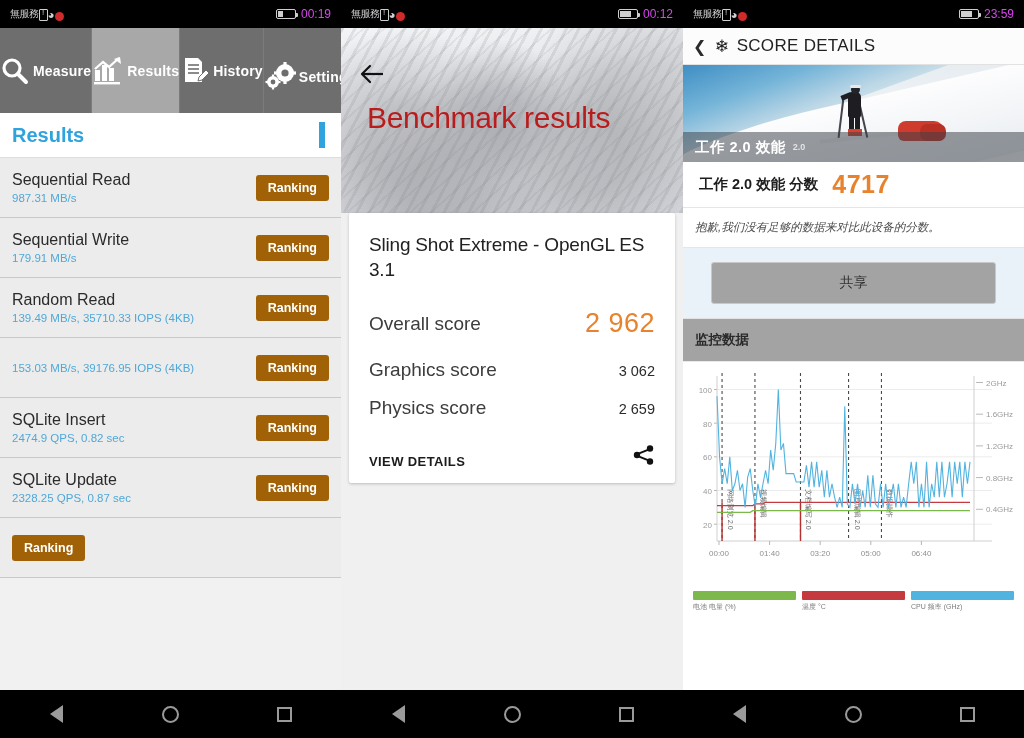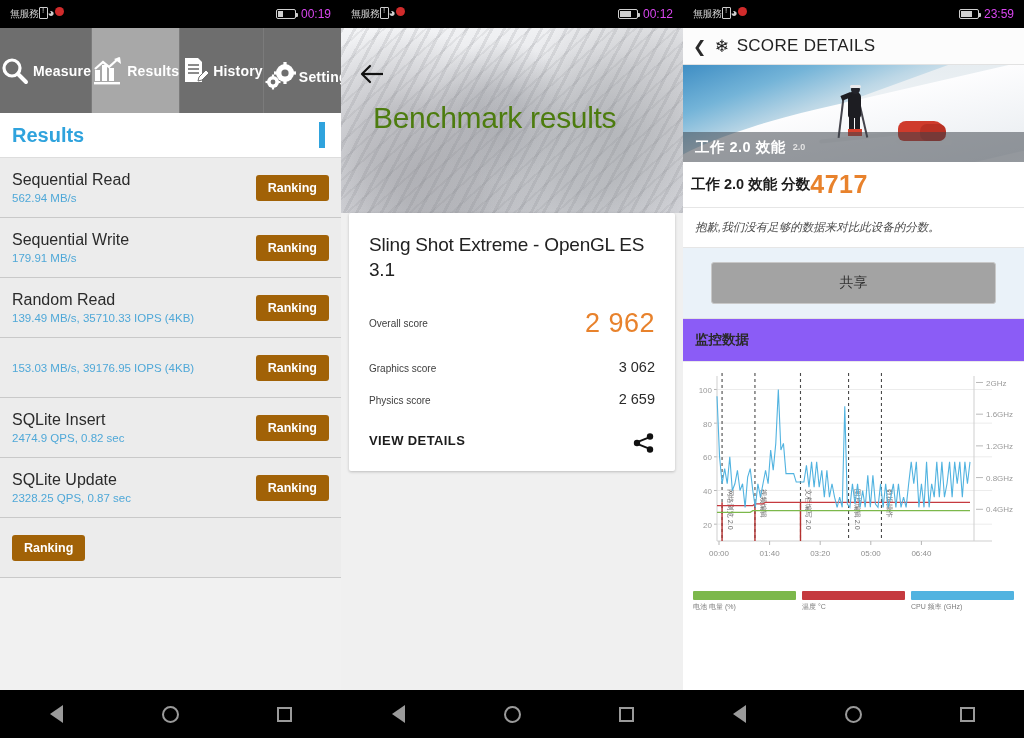--- a/index.html
+++ b/index.html
@@ -14,21 +14,21 @@
   .phone-a { width: 341px; }
   .phone-b { width: 342px; }
   .phone-c { width: 341px; }
 
   
   .statusbar {
     height: 28px; background: #000; color: #d8d8d8;
     display: flex; align-items: center; justify-content: space-between;
     padding: 0 10px; font-size: 11px;
   }
-  .sb-left { display: flex; align-items: flex-start; }
+  .sb-left { display: flex; align-items: flex-end; }
   .sb-right { display: flex; align-items: center; gap: 5px; }
   .sb-carrier { font-size: 10px; letter-spacing: -0.5px; color: #cfcfcf; }
   .sb-ico { display: inline-block; }
   .sim-ico {
     width: 9px; height: 12px; border: 1px solid #cfcfcf; border-radius: 1px;
     position: relative;
   }
   .sim-ico::after {
     content: "!"; position: absolute; left: 0; right: 0; top: -2px;
     font-size: 8px; text-align: center; color: #cfcfcf;
@@ -113,42 +113,42 @@
       radial-gradient(circle at 30% 88%, rgba(155,157,162,.5) 0 12%, transparent 38%),
       linear-gradient(175deg, #f3f4f6 0%, #e6e7ea 30%, #dcdde1 60%, #d2d3d8 100%);
   }
   .tdm-hero::after {
     content:""; position:absolute; inset:0;
     background: repeating-linear-gradient(118deg, rgba(120,122,128,.16) 0 3px, rgba(255,255,255,0) 3px 11px),
                 repeating-linear-gradient(-42deg, rgba(110,112,118,.10) 0 2px, rgba(255,255,255,0) 2px 14px);
   }
   .tdm-back { position: absolute; left: 18px; top: 36px; z-index: 3; cursor: pointer; }
   .tdm-title {
-    position: absolute; left: 32px; top: 72px; z-index: 3;
-    font-size: 30px; color: #4d7c0f; line-height: 1.18; font-weight: 400;
+    position: absolute; left: 26px; top: 72px; z-index: 3;
+    font-size: 30px; color: #b91c1c; line-height: 1.18; font-weight: 400;
     letter-spacing: -.3px;
   }
   .tdm-card {
     position: absolute; left: 8px; right: 8px; top: 185px;
     background: #fff; border-radius: 2px;
     box-shadow: 0 1px 3px rgba(0,0,0,.22);
     padding: 20px 20px 14px 20px; z-index: 4;
   }
   .tdm-card-title { font-size: 19px; color: #222; line-height: 1.3; letter-spacing: -.2px; }
   .tdm-scores { margin-top: 26px; }
   .tdm-score-row {
     display: flex; align-items: baseline; justify-content: space-between;
     margin-bottom: 16px;
   }
   .tdm-score-row.overall { margin-bottom: 20px; align-items: center; }
-  .tdm-score-label { font-size: 10px; color: #3d3d3d; text-align: center; }
+  .tdm-score-label { font-size: 19px; color: #3d3d3d; text-align: center; }
   .tdm-score-val { font-size: 14.5px; color: #2b2b2b; }
   .tdm-score-val.big { font-size: 27px; color: #e8822c; font-weight: 400; letter-spacing: .5px; }
   .tdm-card-foot {
-    display: flex; align-items: flex-start; justify-content: space-between;
+    display: flex; align-items: flex-end; justify-content: space-between;
     margin-top: 22px; padding-top: 4px;
   }
   .tdm-details { font-size: 13px; font-weight: 700; color: #1c1c1c; letter-spacing: .4px; }
 
   
   .pm-body { position:absolute; top:28px; left:0; right:0; bottom:48px; background:#fff; overflow:hidden; }
   .pm-appbar {
     height: 37px; background: #fcfcfc; display: flex; align-items: center;
     padding: 0 10px; gap: 8px; border-bottom: 1px solid #e2e2e2;
   }
@@ -189,42 +189,42 @@
   .pm-sled .base { position:absolute; left:-2px; top:17px; width:56px; height:7px; background:#f1f3f5; border-radius:4px; }
   .pm-banner-strip {
     position: absolute; left: 0; right: 0; bottom: 0; height: 30px;
     background: rgba(60,65,72,.52);
     display: flex; align-items: center; padding-left: 12px; gap: 7px;
   }
   .pm-banner-label { color: #fff; font-size: 14.5px; font-weight: 700; letter-spacing: .5px; }
   .pm-banner-sup { color: #e3e3e3; font-size: 9px; font-weight: 700; }
 
   .pm-score-row {
-    height: 46px; display: flex; align-items: center; gap: 0;
-    padding: 0 8px; background: #fff; border-bottom: 1px solid #e6e6e6;
+    height: 46px; display: flex; align-items: center; gap: 14px;
+    padding: 0 16px; background: #fff; border-bottom: 1px solid #e6e6e6;
   }
   .pm-score-label { font-size: 14.5px; color: #1d1d1d; font-weight: 700; }
   .pm-score-value { font-size: 25px; color: #e8822c; font-weight: 700; letter-spacing: .5px; }
 
   .pm-note {
     padding: 12px; background: #fff; border-bottom: 1px solid #e6e6e6;
     font-size: 11.5px; color: #4a4a4a; font-style: italic;
   }
   .pm-share-wrap {
     background: #eaf2f9; padding: 14px 28px; border-bottom: 1px solid #e2e2e2;
     display: flex; justify-content: center;
   }
   .pm-share-btn {
     width: 100%; padding: 11px 0; background: #a3a3a3;
     border: 1px solid #c8c8c8; border-radius: 3px;
     font-size: 14px; color: #333; text-align: center; cursor: pointer;
   }
   .pm-section-title {
     padding: 12px; font-size: 13.5px; color: #2a2a2a; font-weight: 700;
-    background: #8b5cf6; border-bottom: 1px solid #e9e9e9;
+    background: #a3a3a3; border-bottom: 1px solid #e9e9e9;
   }
   .pm-chart-wrap { background:#fff; padding: 6px 4px 0 4px; }
   .pm-legend { display: flex; gap: 6px; padding: 4px 10px 2px 10px; background:#fff; }
   .pm-legend-item { flex: 1; }
   .pm-legend-swatch { height: 9px; border-radius: 1px; }
   .pm-legend-text { font-size: 7px; color: #7c7c7c; margin-top: 2px; white-space: nowrap; overflow: hidden; }
 </style>
 </head>
 <body>
 
@@ -309,21 +309,21 @@
         <span class="ab-header-title">Results</span>
         <span class="ab-logo">
           <span class="ab-logo-bar"></span>
         </span>
       </div>
 
       <div class="ab-list">
         <div class="ab-row">
           <span class="ab-row-text">
             <span class="ab-row-title">Sequential Read</span>
-            <span class="ab-row-value">562.94 MB/s</span>
+            <span class="ab-row-value">987.31 MB/s</span>
           </span>
           <button class="ab-rank-btn">Ranking</button>
         </div>
         <div class="ab-row">
           <span class="ab-row-text">
             <span class="ab-row-title">Sequential Write</span>
             <span class="ab-row-value">179.91 MB/s</span>
           </span>
           <button class="ab-rank-btn">Ranking</button>
         </div>

